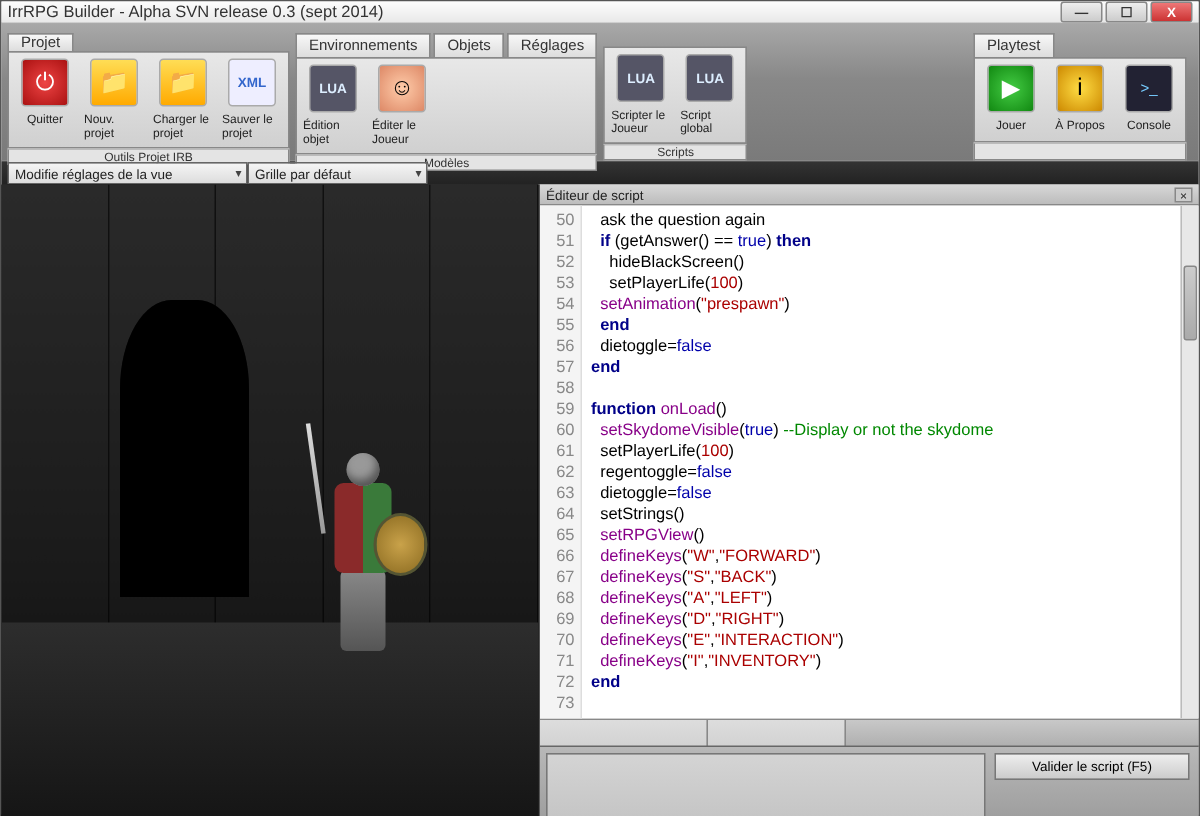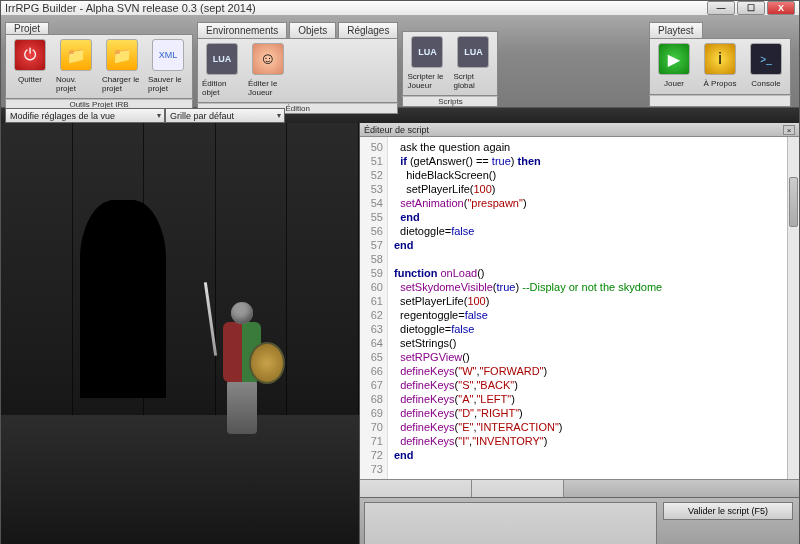--- a/index.html
+++ b/index.html
@@ -53,21 +53,21 @@
 .scrollbar { width:12px; background:#e8e8e8; border-left:1px solid #bbb; position:relative; }
 .thumb { position:absolute; left:1px; right:1px; top:40px; height:50px; background:linear-gradient(#ccc,#aaa); border:1px solid #888; border-radius:2px; }
 .edtabs { height:18px; background:linear-gradient(#c8c8c8,#b0b0b0); display:flex; border-top:1px solid #888; }
 .edtab { padding:20px 10px; font-size:9px; border-right:1px solid #888; background:linear-gradient(#ddd,#c4c4c4); color:#222; cursor:pointer; }
 .bottom { height:56px; background:linear-gradient(#b8b8b8,#9a9a9a); display:flex; border-top:1px solid #666; }
 .console { flex:1; margin:4px; background:linear-gradient(#d4d4d4,#c4c4c4); border:1px solid #777; }
 .valbtn { width:130px; margin:4px 6px 4px 2px; }
 .valbtn button { width:100%; height:18px; font-size:9px; background:linear-gradient(#eee,#ccc); border:1px solid #777; cursor:pointer; }
 .icon-power{background:radial-gradient(#e44,#a11)!important;color:#fff;}
 .icon-folder{background:linear-gradient(#fd5,#fa0)!important;}
-.icon-xml{background:#eef!important;color:#36c;font-size:9px;font-weight:normal;}
+.icon-xml{background:#eef!important;color:#36c;font-size:9px;font-weight:bold;}
 .icon-lua{background:#556!important;color:#def;font-size:9px;font-weight:bold;}
 .icon-face{background:radial-gradient(#fca,#d86)!important;}
 .icon-play{background:radial-gradient(#4c4,#181)!important;color:#fff;}
 .icon-info{background:radial-gradient(#fd4,#c80)!important;}
 .icon-cons{background:#223!important;color:#7cf;font-size:10px;}
 </style>
 </head>
 <body>
 
 <div class="window">
@@ -113,21 +113,21 @@
       <div class="ribbody" id="rb-env">
           <div class="ribbtn">
             <div class="ribicon icon-lua">LUA</div>
             <div class="riblabel">Édition objet</div>
           </div>
           <div class="ribbtn">
             <div class="ribicon icon-face">☺</div>
             <div class="riblabel">Éditer le Joueur</div>
           </div>
         </div>
-      <div class="ribfoot">Édition</div>
+      <div class="ribfoot">Modèles</div>
     </div>
     <div class="ribgroup">
       <span style="height:16px"></span>
       <div class="ribbody" id="rb-scripts">
           <div class="ribbtn">
             <div class="ribicon icon-lua">LUA</div>
             <div class="riblabel">Scripter le Joueur</div>
           </div>
           <div class="ribbtn">
             <div class="ribicon icon-lua">LUA</div>

